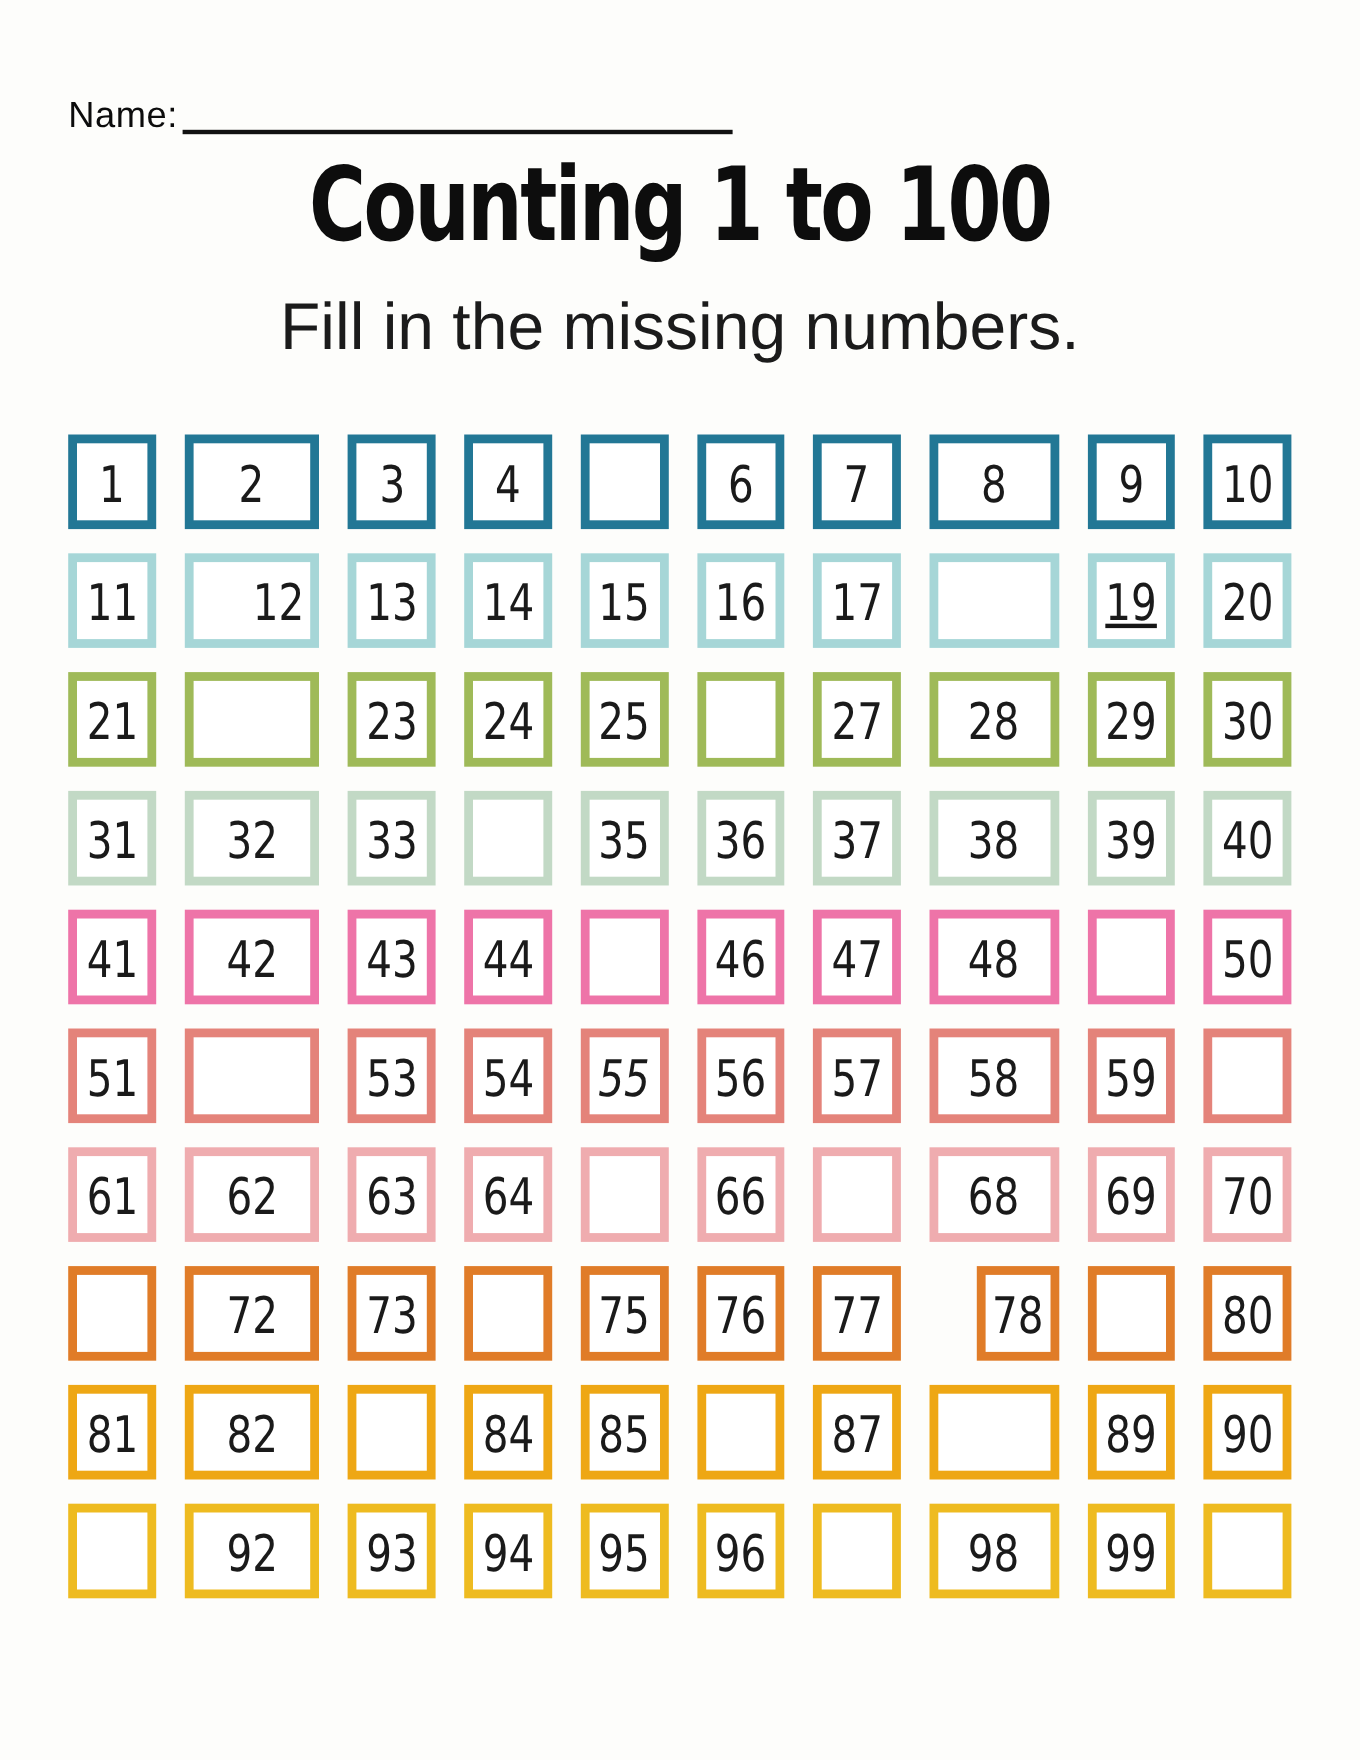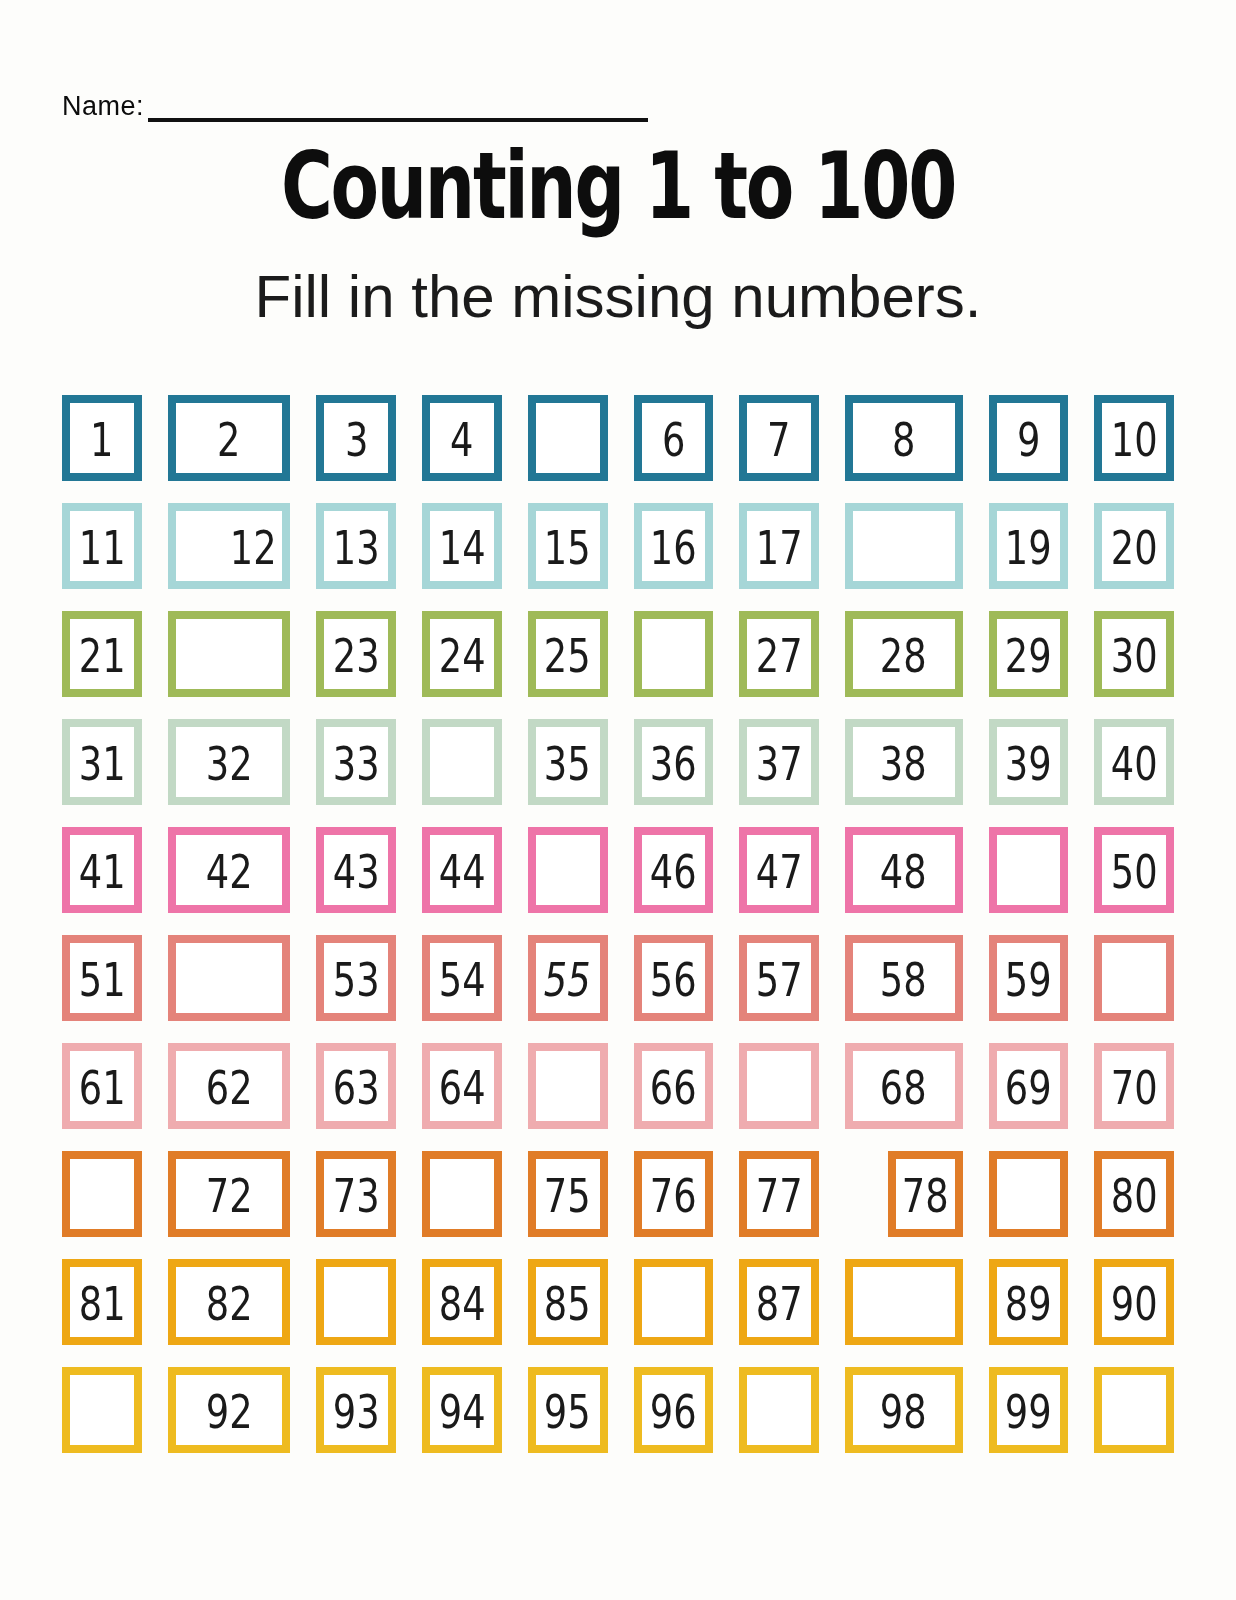--- a/index.html
+++ b/index.html
@@ -20,21 +20,21 @@
     height: 1600px;
     padding: 78px 62px 0 62px;
   }
   
   .name-row {
     display: flex;
     align-items: flex-end;
     height: 44px;
   }
   .name-label {
-    font-size: 27px;
+    font-size: 33px;
     line-height: 1.1;
     letter-spacing: 0.5px;
     color: #0c0c0c;
     white-space: nowrap;
   }
   .name-line {
     width: 500px;
     height: 38px;
     margin-left: 4px;
     border-bottom: 4px solid #111;
@@ -152,21 +152,21 @@
       </div>
       <div class="cell" style="border-color: rgb(166, 214, 215);">
         <span>16</span>
       </div>
       <div class="cell" style="border-color: rgb(166, 214, 215);">
         <span>17</span>
       </div>
       <div class="cell" style="border-color: rgb(166, 214, 215);">
         <span></span>
       </div>
-      <div class="cell" style="border-color: rgb(166, 214, 215);">
+      <div class="cell" style="border-color: rgb(166, 214, 215); text-decoration: underline;">
         <span>19</span>
       </div>
       <div class="cell" style="border-color: rgb(166, 214, 215);">
         <span>20</span>
       </div>
       <div class="cell" style="border-color: rgb(159, 186, 88);">
         <span>21</span>
       </div>
       <div class="cell" style="border-color: rgb(159, 186, 88);">
         <span></span>

